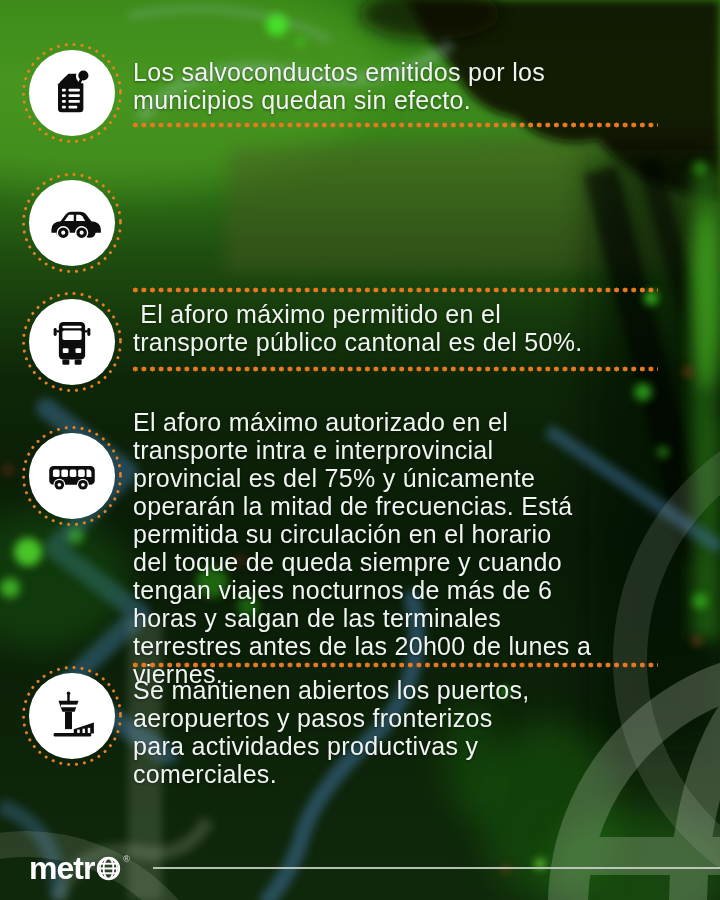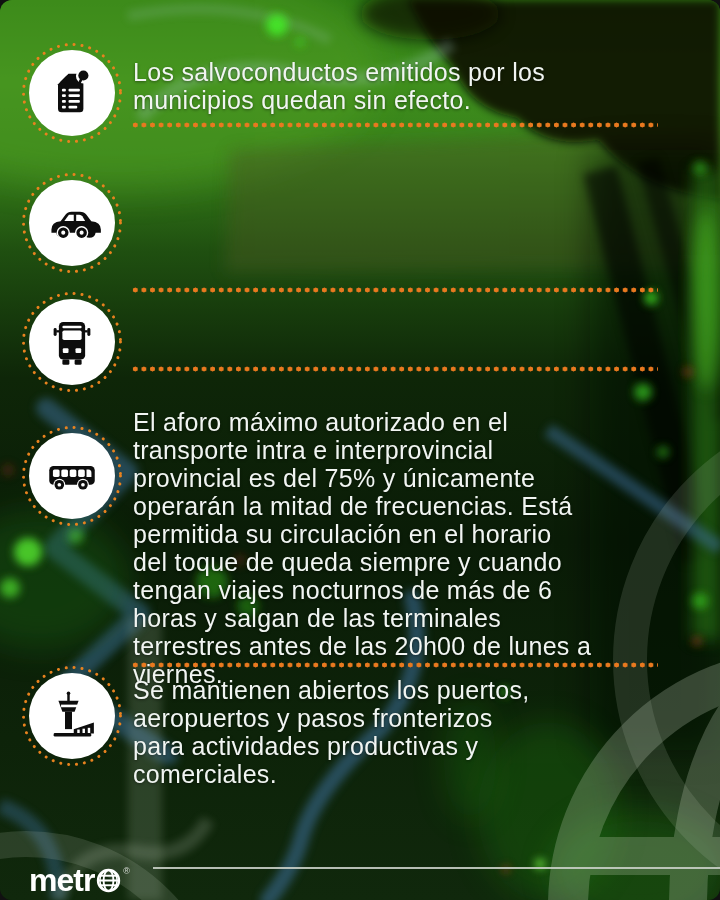--- a/index.html
+++ b/index.html
@@ -1,41 +1,40 @@
 <!DOCTYPE html>
 <html style="--accent: #e8791f; --text: #f1f5f2;"><head>
 <meta charset="utf-8">
 <style>
   html,body{margin:0;padding:0;background:#111;}
   .poster{
     position:relative;width:720px;height:900px;overflow:hidden;
     font-family:"Liberation Sans","DejaVu Sans",sans-serif;
     background:#0c2008;
-    border-radius:12px;
   }
   .bg{position:absolute;left:0;top:0;width:720px;height:900px;display:block;}
   
   .medallion{position:absolute;left:21px;width:102px;height:102px;}
   .medallion svg{display:block;width:102px;height:102px;}
   
   .rule-text{
     position:absolute;left:133px;width:565px;margin:0;
     color:var(--text,#f1f5f2);
     font-size:25px;line-height:28px;letter-spacing:.3px;font-weight:500;
     white-space:pre-line;
     text-shadow:0 1px 3px rgba(0,0,0,.45);
   }
   
   .divider{
     position:absolute;left:131px;width:527px;height:6px;
     background-image:radial-gradient(circle,var(--accent,#e8791f) 2.3px,rgba(0,0,0,0) 2.7px);
     background-size:8.6px 6px;background-repeat:repeat-x;background-position:0 0;
   }
   
-  .brand{position:absolute;left:29px;top:849px;height:38px;display:flex;align-items:center;color:#fff;margin-top:12px;}
+  .brand{position:absolute;left:29px;top:849px;height:38px;display:flex;align-items:center;color:#fff;}
   .brand-text{font-size:32px;font-weight:bold;letter-spacing:-1px;line-height:38px;}
   .brand-globe{width:27px;height:27px;margin-left:1px;display:block;}
   .brand-reg{font-size:9px;line-height:9px;align-self:flex-start;margin:6px 0 0 1px;opacity:.8;}
   .footer-line{position:absolute;left:153px;top:867px;width:567px;height:2px;background:#c9cfc7;opacity:.9;}
 </style>
 </head>
 <body>
 
 <div class="poster">
 
@@ -171,20 +170,22 @@
         <rect x="21" y="52" width="8" height="6" rx="1.5" fill="#0d0d0d"></rect>
           <rect x="35" y="52" width="8" height="6" rx="1.5" fill="#0d0d0d"></rect>
         <rect x="17" y="9" width="30" height="43" rx="5" fill="#0d0d0d"></rect>
         <rect x="21" y="13.5" width="22" height="2.8" rx="1.4" fill="#ffffff"></rect>
         <rect x="21" y="18.8" width="22" height="11" rx="2" fill="#ffffff"></rect>
         <rect x="21.5" y="39" width="6.5" height="5.5" rx="1.2" fill="#ffffff"></rect>
         <rect x="36" y="39" width="6.5" height="5.5" rx="1.2" fill="#ffffff"></rect>
       </g>
     </svg>
   </div>
+  <p class="rule-text" style="top:300px">&nbsp;El aforo máximo permitido en el
+transporte público cantonal es del 50%.</p>
   <div class="divider" style="top:366px"></div>
 
   <div class="medallion" style="top:425px">
     <svg viewBox="0 0 102 102">
       <circle cx="51" cy="51" r="48.5" fill="none" stroke="#e8821e" stroke-width="3" stroke-dasharray="0.1 7.84" stroke-linecap="round"></circle>
       <circle cx="51" cy="51" r="43" fill="#ffffff"></circle>
       <g transform="translate(23,23) scale(0.875)">
         <rect x="6" y="20.5" width="52" height="21.5" rx="5" fill="#0d0d0d"></rect>
         <g fill="#ffffff">
           <rect x="10.2" y="24.5" width="7.6" height="8.5" rx="1.8"></rect>

